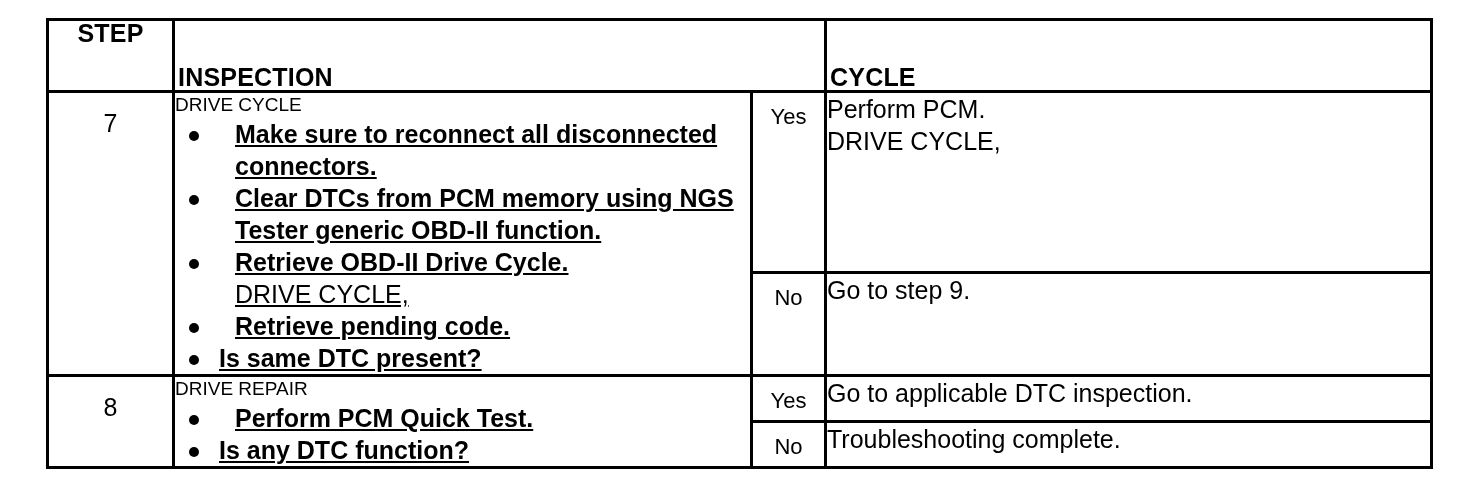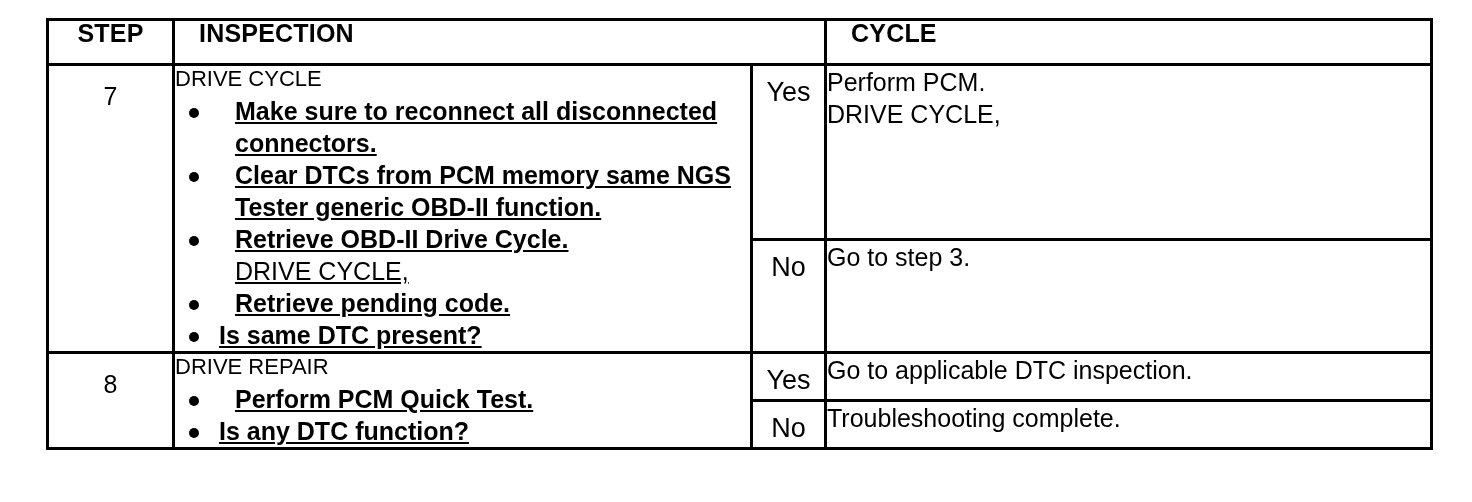--- a/index.html
+++ b/index.html
@@ -58,41 +58,42 @@
     letter-spacing: 0.2px;
     line-height: 1;
     display: block;
   }
   .hdr-step .hdr-label {
     text-align: center;
   }
   .hdr-insp .hdr-label,
   .hdr-action .hdr-label {
     text-align: left;
-    padding-left: 24px;
+    padding-left: 3px;
+    margin-top: 44px;
   }
 
   
   .step-cell {
     text-align: center;
   }
   .step-num {
     display: block;
     font-size: 25px;
     font-weight: 400;
     line-height: 1;
     padding-top: 18px;
   }
 
   
   .insp-cell {
     padding: 13px 10px 12px 14px;
   }
   .insp-title {
-    font-size: 22px;
+    font-size: 19px;
     font-weight: 400;
     line-height: 1.22;
     margin: 0 0 2px 0;
     white-space: nowrap;
   }
   ul.bullets {
     list-style: none;
     margin: 0;
     padding: 0;
     text-decoration: underline;
@@ -123,21 +124,21 @@
     font-weight: 400;
   }
 
   
   .yn-cell {
     text-align: center;
     vertical-align: top;
   }
   .yn-label {
     display: block;
-    font-size: 27px;
+    font-size: 22px;
     font-weight: 400;
     line-height: 1;
     padding-top: 13px;
   }
 
   
   .action-cell {
     padding: 13px 12px 10px 16px;
   }
   .action-line {
@@ -180,21 +181,21 @@
 
         <td class="insp-cell" rowspan="2">
           <p class="insp-title">DRIVE CYCLE</p>
           <ul class="bullets">
             <li>
               <span class="dot"></span>
               <span>Make sure to reconnect all disconnected connectors.</span>
             </li>
             <li>
               <span class="dot"></span>
-              <span>Clear DTCs from PCM memory same NGS Tester generic OBD-II function.</span>
+              <span>Clear DTCs from PCM memory using NGS Tester generic OBD-II function.</span>
             </li>
             <li>
               <span class="dot"></span>
               <span>Retrieve OBD-II Drive Cycle.</span>
               <span class="sub-line">DRIVE CYCLE,</span>
             </li>
             <li>
               <span class="dot"></span>
               <span>Retrieve pending code.</span>
             </li>
@@ -212,21 +213,21 @@
           <span class="action-line">Perform PCM.</span>
           <span class="action-line">DRIVE CYCLE,</span>
         </td>
       </tr>
 
       <tr>
         <td class="yn-cell">
           <span class="yn-label">No</span>
         </td>
         <td class="action-cell">
-          <span class="action-line">Go to step 3.</span>
+          <span class="action-line">Go to step 9.</span>
         </td>
       </tr>
 
       <tr>
         <td class="step-cell" rowspan="2">
           <span class="step-num">8</span>
         </td>
 
         <td class="insp-cell" rowspan="2">
           <p class="insp-title">DRIVE REPAIR</p>

